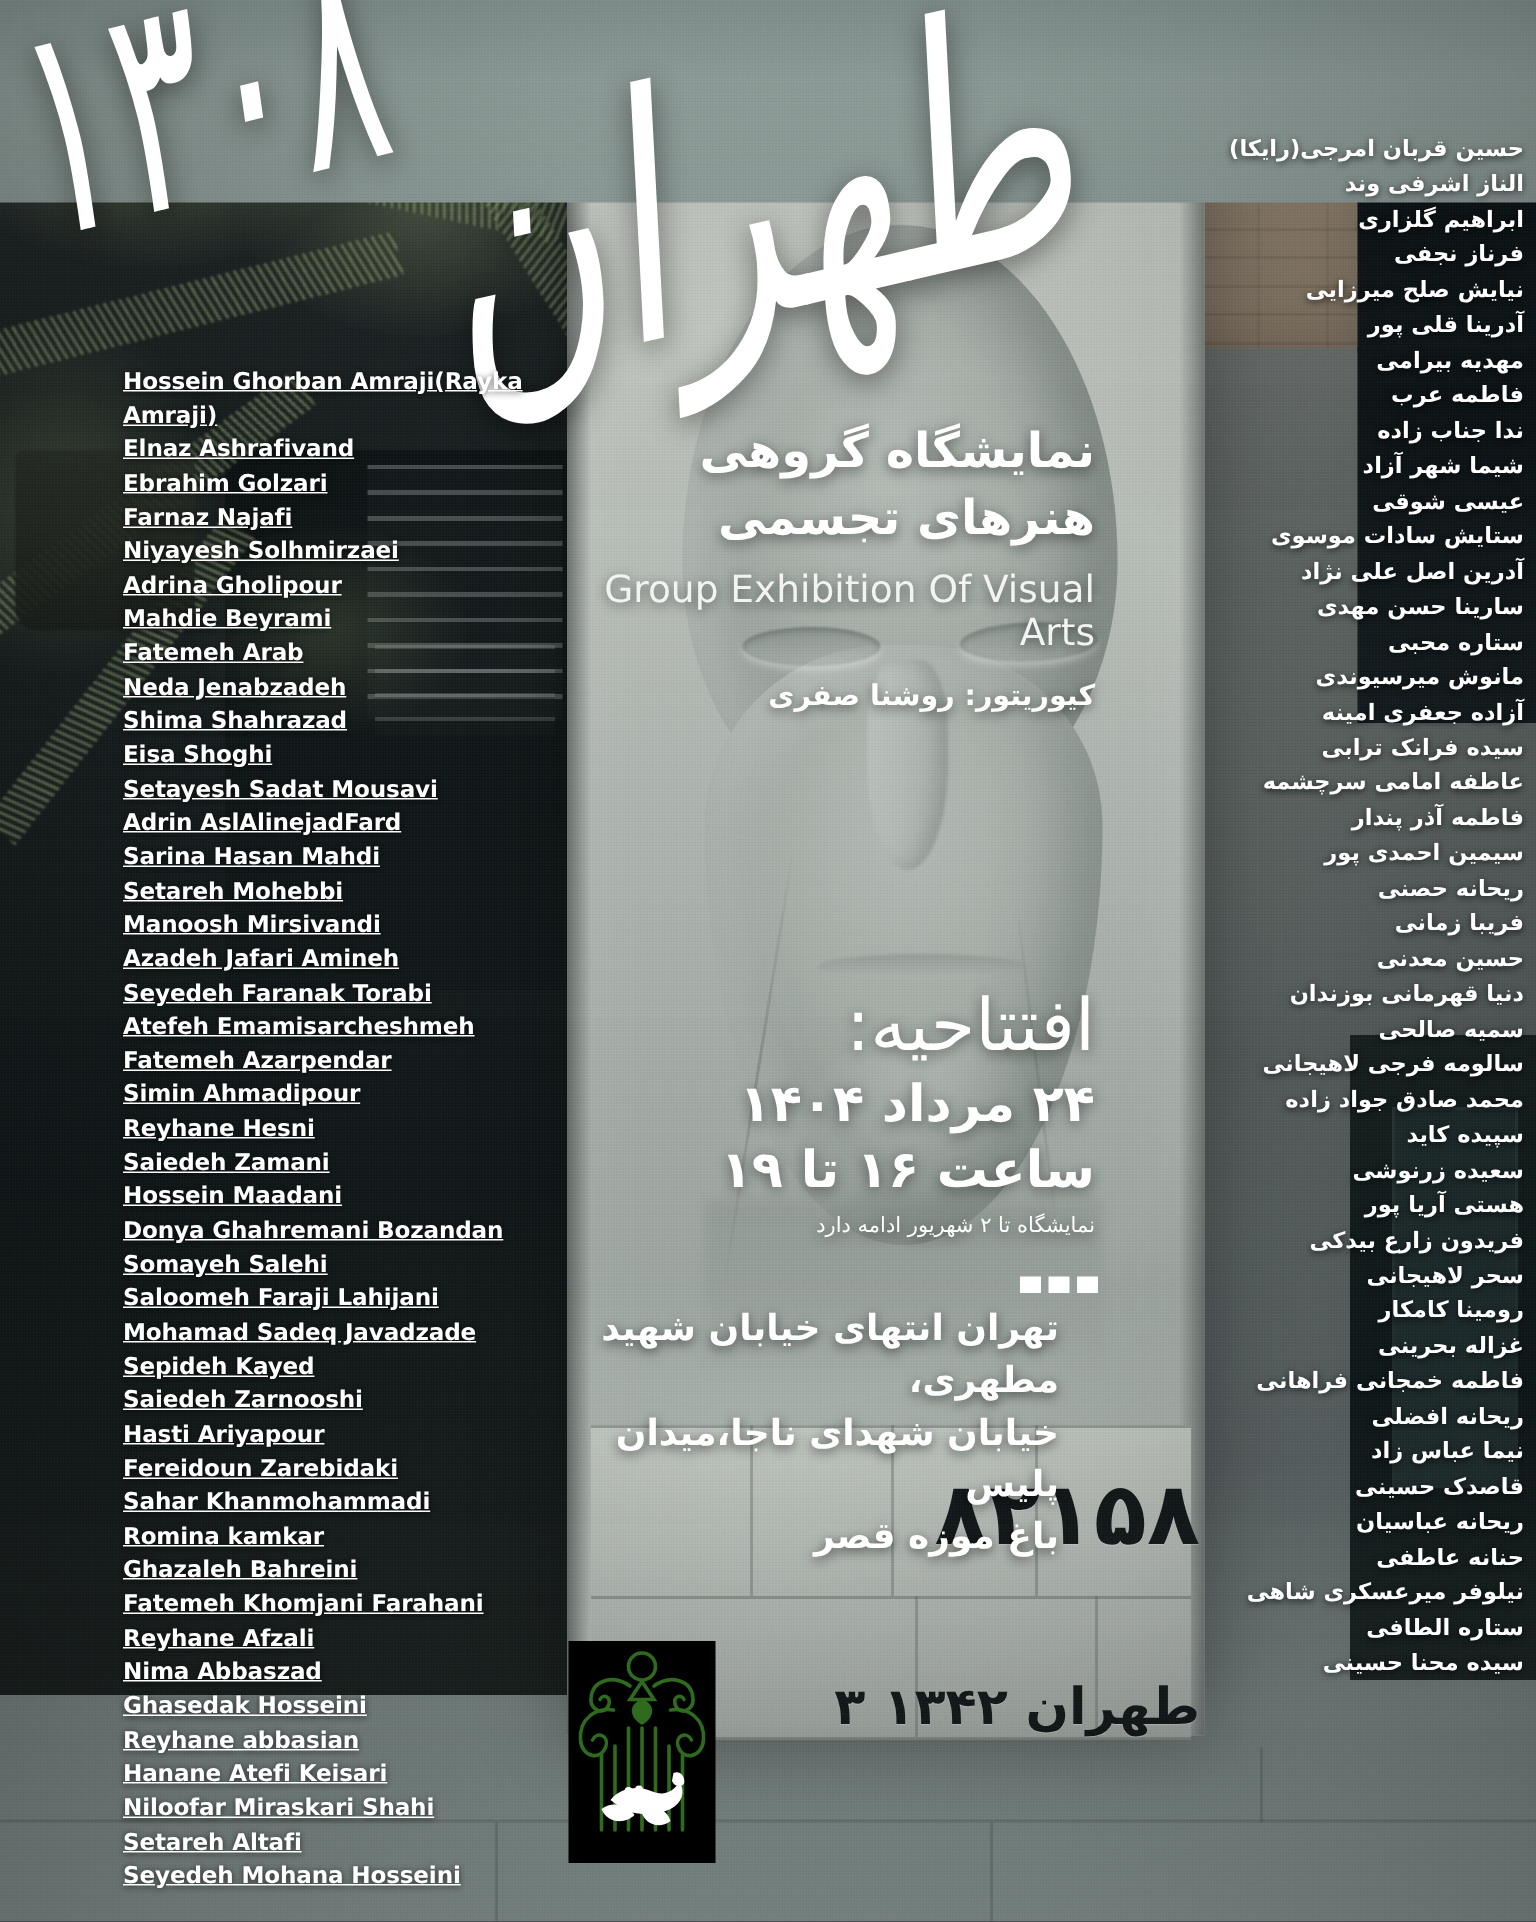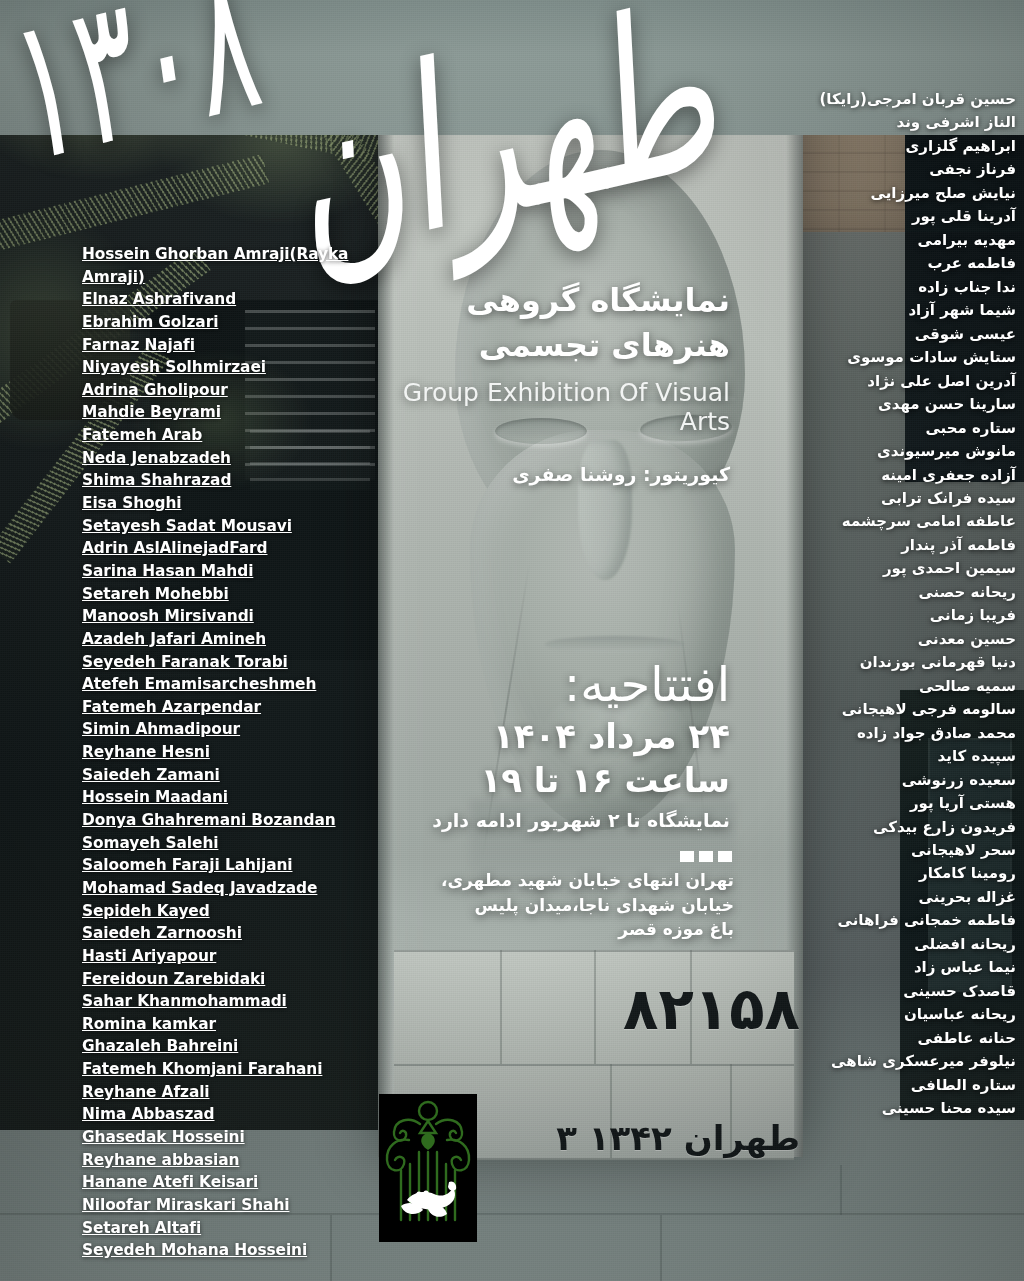--- a/index.html
+++ b/index.html
@@ -339,55 +339,55 @@
     font-size:32px; font-weight:700; line-height:1.42;
     text-shadow:0 2px 9px rgba(0,0,0,.5);
   }
   .c-sub{
     margin-top:9px;
     font-size:25px; font-weight:400; direction:ltr; text-align:right;
     color:#f2f4f3;
     text-shadow:0 2px 8px rgba(0,0,0,.5);
   }
   .c-curator{
-    margin-top:27px;
+    margin-top:17px;
     font-size:19px; font-weight:700;
     text-shadow:0 2px 7px rgba(0,0,0,.5);
   }
 
   
   #opening{
     position:absolute;
     left:385px; top:655px; width:345px;
     direction:rtl; text-align:right;
     color:#fff;
   }
   .o-label{ font-size:48px; font-weight:400; line-height:1.22;
     text-shadow:0 2px 9px rgba(0,0,0,.45); }
   .o-date{ font-size:34px; font-weight:700; line-height:1.3;
     text-shadow:0 2px 9px rgba(0,0,0,.45); }
   .o-time{ font-size:34px; font-weight:700; line-height:1.3;
     text-shadow:0 2px 9px rgba(0,0,0,.45); }
-  .o-until{ margin-top:7px; font-size:19px; font-weight:700;
+  .o-until{ margin-top:7px; font-size:14px; font-weight:400;
     text-shadow:0 2px 8px rgba(0,0,0,.5); }
 
   
   #sep-squares{
     position:absolute; right:292px; top:851px;
     display:flex; gap:5px;
   }
   #sep-squares i{ display:block; width:14px; height:11px; background:#fff; }
 
   
   #address{
     position:absolute;
-    left:394px; top:868px; width:340px;
+    left:366px; top:868px; width:340px;
     direction:rtl; text-align:right;
     color:#fff;
-    font-size:17px; font-weight:700; line-height:1.45;
+    font-size:24px; font-weight:700; line-height:1.45;
     text-shadow:0 2px 8px rgba(0,0,0,.55);
   }
 
   
   #logo{
     position:absolute;
     left:379px; top:1094px; width:98px; height:148px;
     background:#000;
   }
   #logo svg{ display:block; width:100%; height:100%; }

